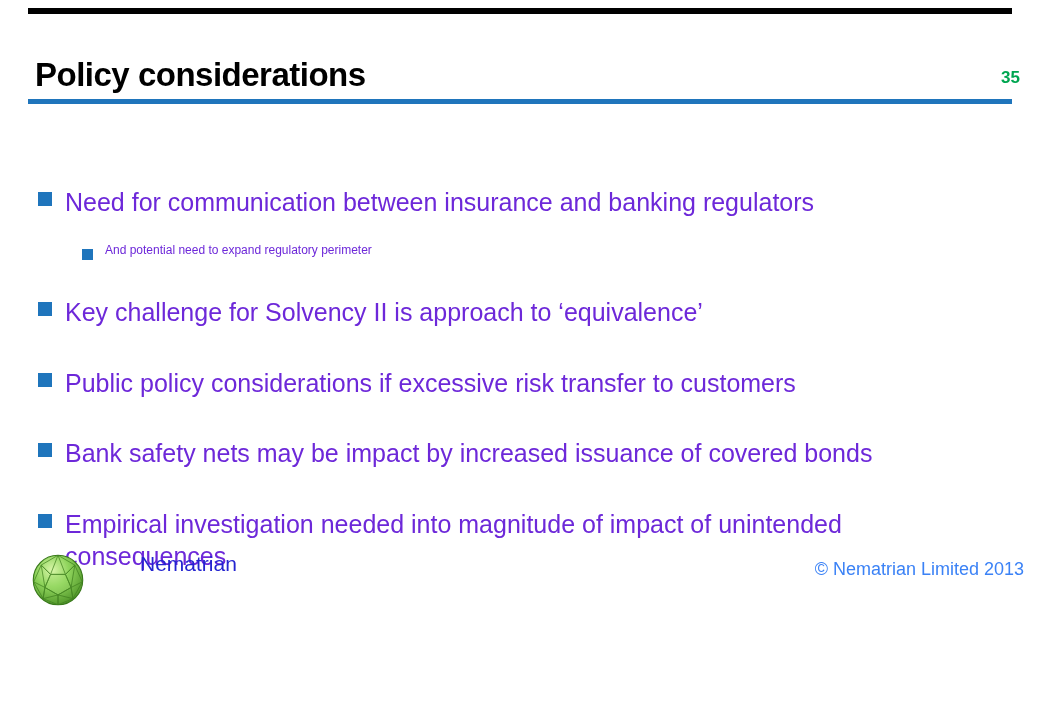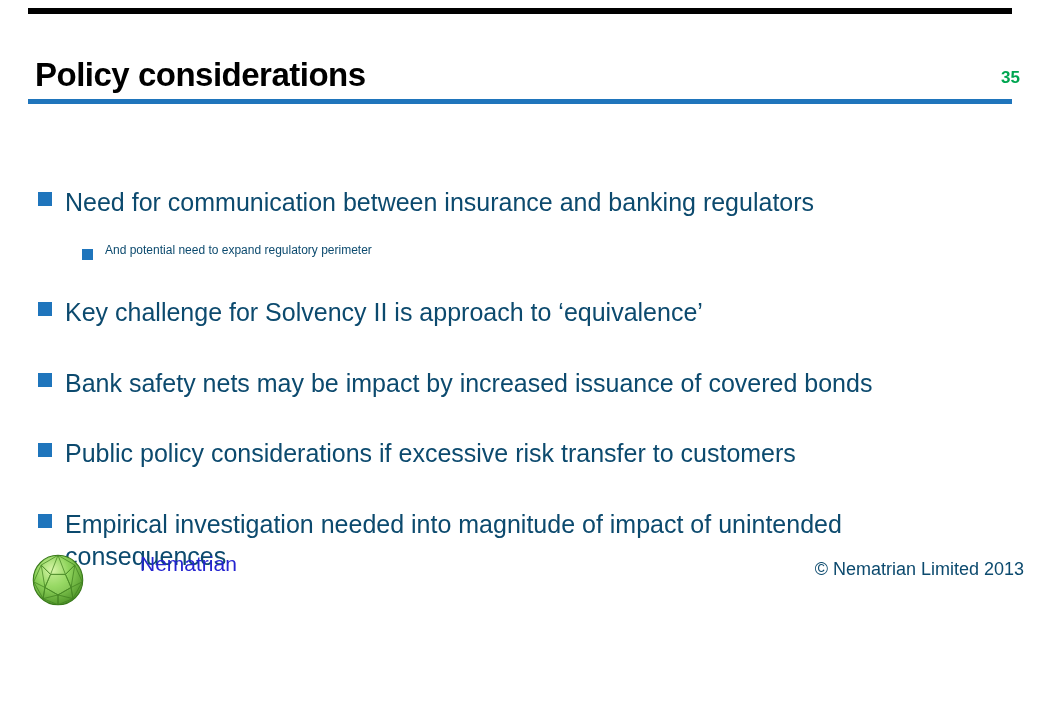--- a/index.html
+++ b/index.html
@@ -65,21 +65,21 @@
     width: 940px;
     margin: 0;
     padding: 0;
     list-style: none;
   }
   .bullet {
     position: relative;
     padding-left: 27px;
     font-size: 25px;
     line-height: 1.3;
-    color: #0c4a6e;
+    color: #6d28d9;
   }
   .bullet + .bullet { margin-top: 38px; }
   .bullet .sq {
     position: absolute;
     left: 0;
     top: 6px;
     width: 14px;
     height: 14px;
     background: #1F75BC;
   }
@@ -111,21 +111,21 @@
   .brand-name {
     margin-left: 10px;
     font-size: 21px;
     color: #2424D0;
   }
   .copyright {
     position: absolute;
     right: 28px;
     bottom: 32px;
     font-size: 18px;
-    color: #0c4a6e;
+    color: #3b82f6;
     white-space: nowrap;
   }
 </style>
 </head>
 <body>
 
 <div class="slide">
 
   <div class="top-bar"></div>
 
@@ -143,25 +143,25 @@
     <li class="bullet level-2">
       <span class="sq"></span>
       <span>And potential need to expand regulatory perimeter</span>
     </li>
     <li class="bullet level-1">
       <span class="sq"></span>
       <span>Key challenge for Solvency II is approach to ‘equivalence’</span>
     </li>
     <li class="bullet level-1">
       <span class="sq"></span>
+      <span>Public policy considerations if excessive risk transfer to customers</span>
+    </li>
+    <li class="bullet level-1">
+      <span class="sq"></span>
       <span>Bank safety nets may be impact by increased issuance of covered bonds</span>
-    </li>
-    <li class="bullet level-1">
-      <span class="sq"></span>
-      <span>Public policy considerations if excessive risk transfer to customers</span>
     </li>
     <li class="bullet level-1">
       <span class="sq"></span>
       <span>Empirical investigation needed into magnitude of impact of unintended consequences</span>
     </li>
   </ul>
 
   <div class="footer-left">
     <svg class="logo-ball" viewBox="0 0 60 60" xmlns="http://www.w3.org/2000/svg" aria-hidden="true">
       <defs>

